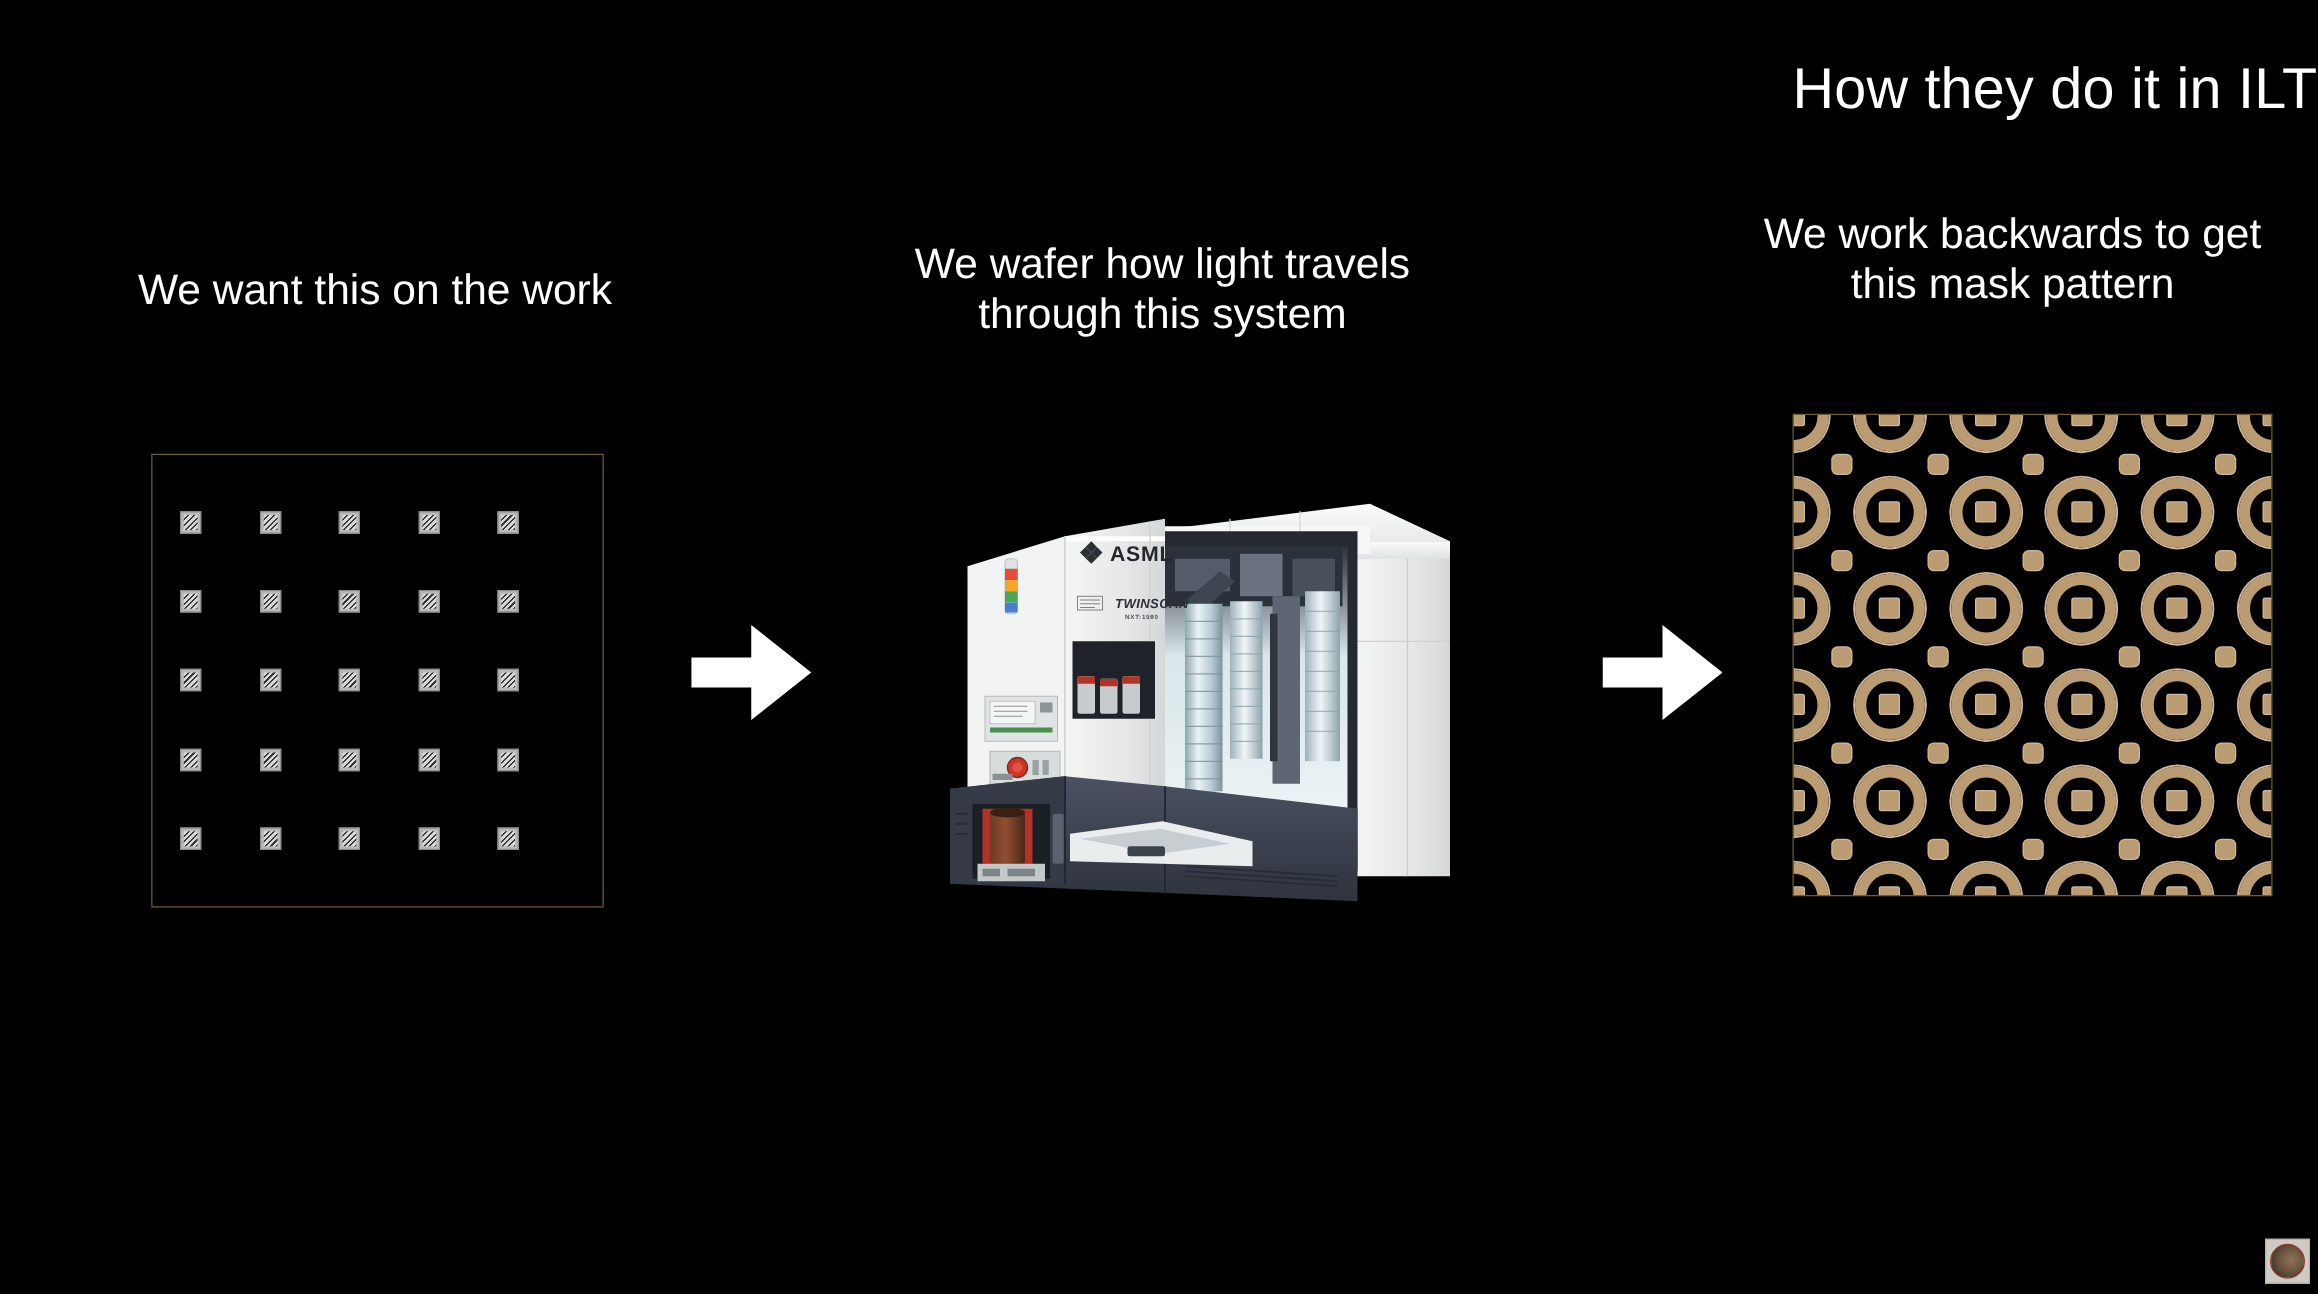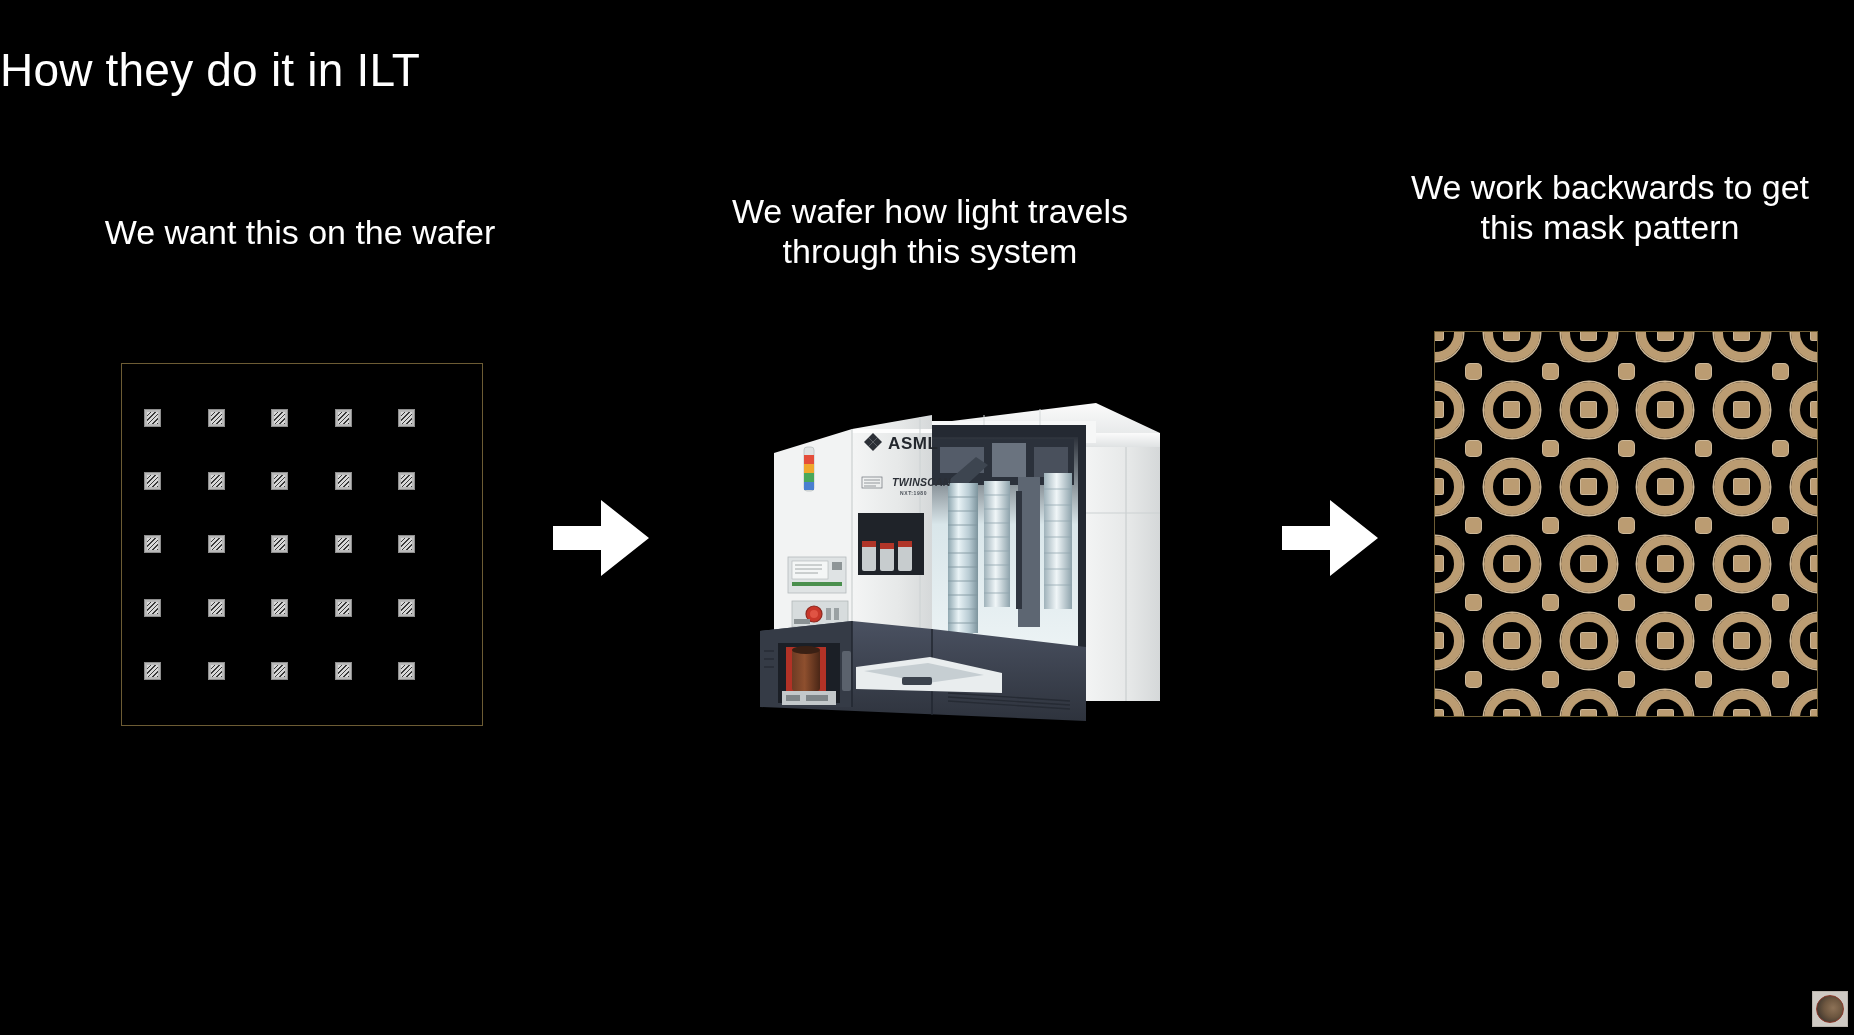--- a/index.html
+++ b/index.html
@@ -17,21 +17,21 @@
     color: #ffffff;
     -webkit-font-smoothing: antialiased;
   }
 
   
   .slide-title {
     position: absolute;
     top: 45px;
     left: 0;
     width: 1854px;
-    text-align: left;
+    text-align: right;
     font-size: 46px;
     font-weight: 400;
     letter-spacing: 0.2px;
     color: #ffffff;
     line-height: 1.1;
   }
 
   
   .caption {
     position: absolute;
@@ -190,21 +190,21 @@
     background:
       radial-gradient(circle at 62% 46%, #8d7257 0%, #6e5740 42%, #4b3f33 70%, #33302c 100%);
     overflow: hidden;
   }
 </style>
 </head>
 <body>
 
 <div class="slide-title">How they do it in ILT</div>
 
-<div class="caption caption-left">We want this on the wafer</div>
+<div class="caption caption-left">We want this on the work</div>
 
 <div class="panel" id="wafer-panel">
   <div id="wafer-grid">
     <div class="wafer-cell">
         <span class="wafer-feature"></span>
       </div>
     <div class="wafer-cell">
         <span class="wafer-feature"></span>
       </div>
     <div class="wafer-cell">

